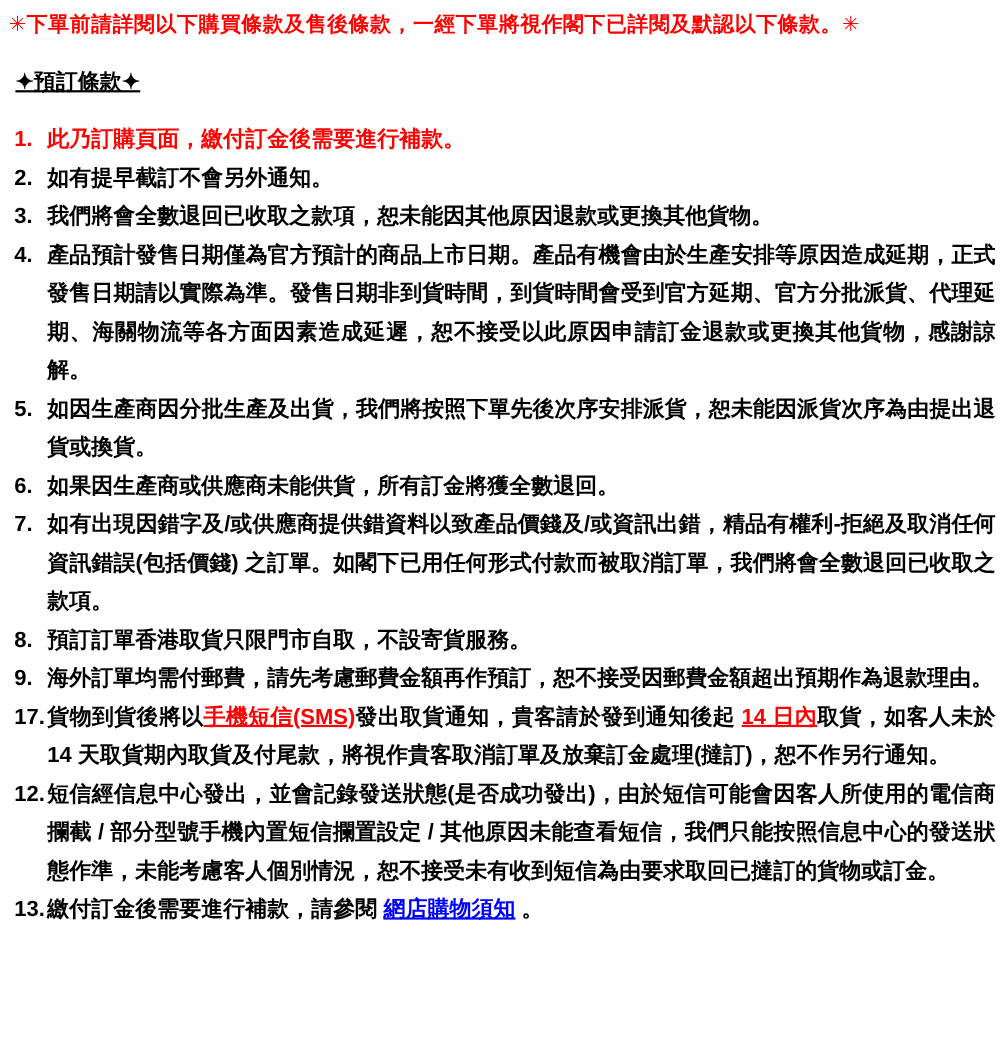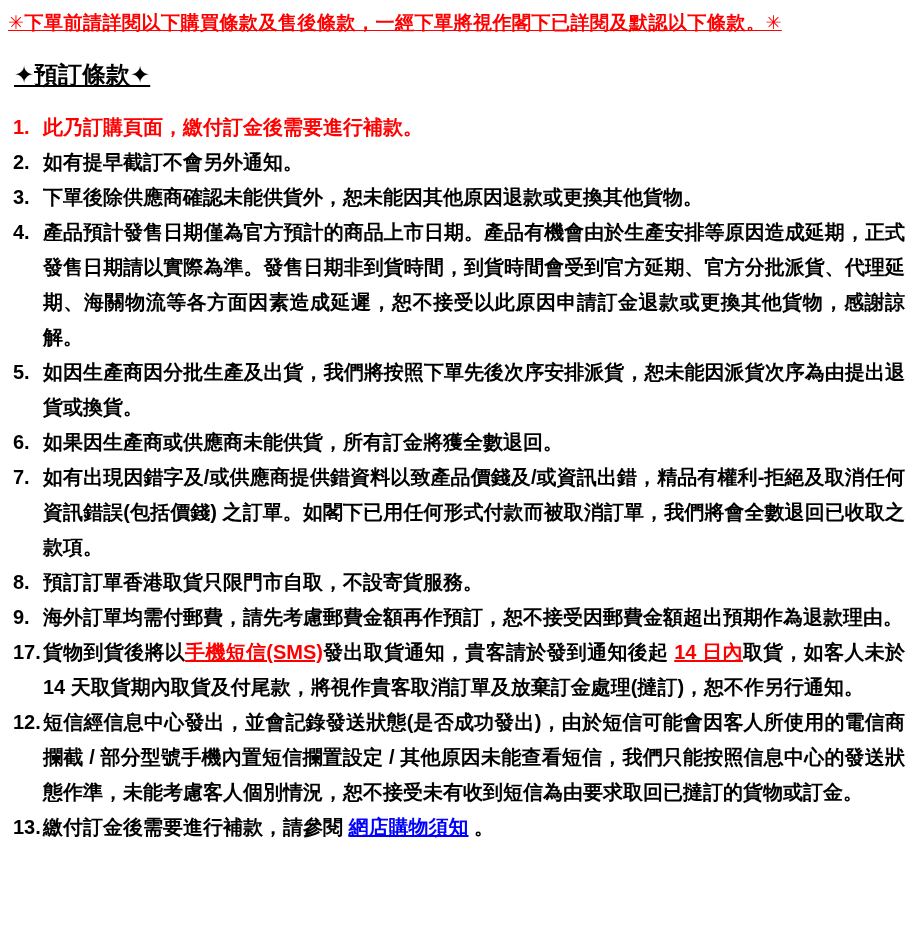--- a/index.html
+++ b/index.html
@@ -11,31 +11,31 @@
     box-sizing: border-box;
     padding: 6px 8px 10px 8px;
     font-family: "Liberation Sans", "DejaVu Sans", sans-serif;
     font-weight: 700;
     color: #000000;
   }
   .notice-header {
     color: var(--alert-red, #ff0000);
     font-size: 19px;
     line-height: 26px;
-    text-decoration: underline;
     margin: 4px 0 0 0;
     letter-spacing: 0.5px;
   }
   .section-title {
     display: inline-block;
-    font-size: 24px;
+    font-size: 20px;
     line-height: 26px;
     color: #000000;
     text-decoration: underline;
     margin: 26px 0 0 6px;
+    font-family: Liberation Serif, serif;
   }
   ol.terms-list {
     list-style: none;
     margin: 22px 0 0 0;
     padding: 0 0 0 5px;
     font-size: 20px;
     line-height: 35px;
   }
   li.term-item {
     display: flex;
@@ -75,21 +75,21 @@
     <li class="term-item red-item">
       <span class="term-number">1.</span>
       <span class="term-body"><span class="seg-normal">此乃訂購頁面，繳付訂金後需要進行補款。</span></span>
     </li>
     <li class="term-item">
       <span class="term-number">2.</span>
       <span class="term-body"><span class="seg-normal">如有提早截訂不會另外通知。</span></span>
     </li>
     <li class="term-item">
       <span class="term-number">3.</span>
-      <span class="term-body"><span class="seg-normal">下單後除供應商確認未能供貨外，恕未能因其他原因退款或更換其他貨物。</span></span>
+      <span class="term-body"><span class="seg-normal">我們將會全數退回已收取之款項，恕未能因其他原因退款或更換其他貨物。</span></span>
     </li>
     <li class="term-item">
       <span class="term-number">4.</span>
       <span class="term-body"><span class="seg-normal">產品預計發售日期僅為官方預計的商品上市日期。產品有機會由於生產安排等原因造成延期，正式發售日期請以實際為準。發售日期非到貨時間，到貨時間會受到官方延期、官方分批派貨、代理延期、海關物流等各方面因素造成延遲，恕不接受以此原因申請訂金退款或更換其他貨物，感謝諒解。</span></span>
     </li>
     <li class="term-item">
       <span class="term-number">5.</span>
       <span class="term-body"><span class="seg-normal">如因生產商因分批生產及出貨，我們將按照下單先後次序安排派貨，恕未能因派貨次序為由提出退貨或換貨。</span></span>
     </li>
     <li class="term-item">

